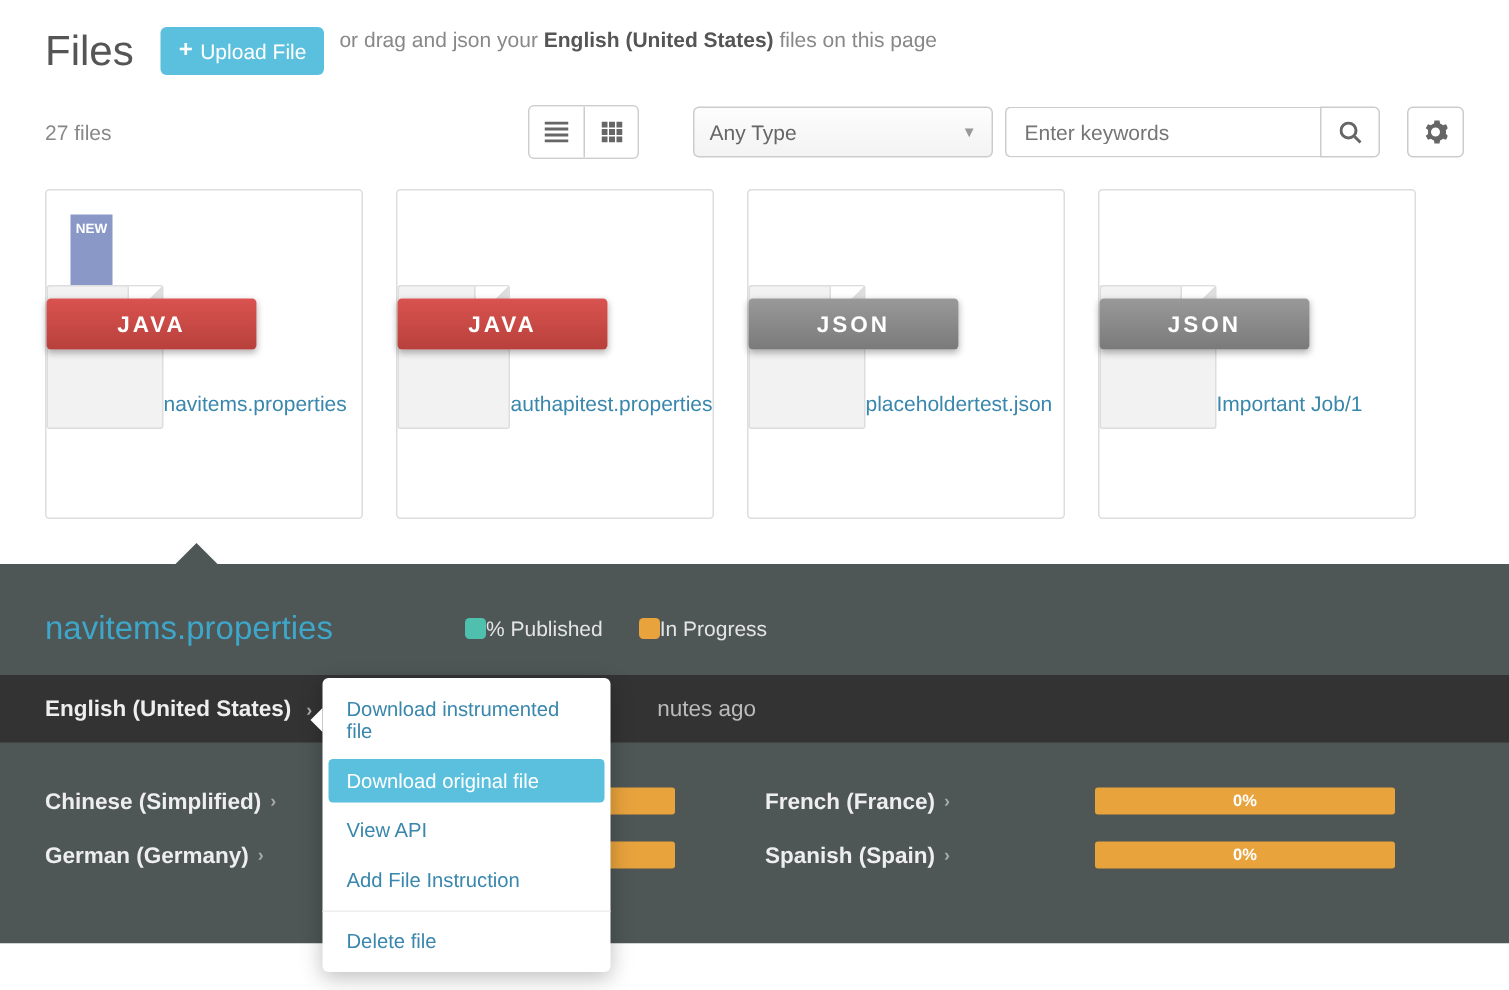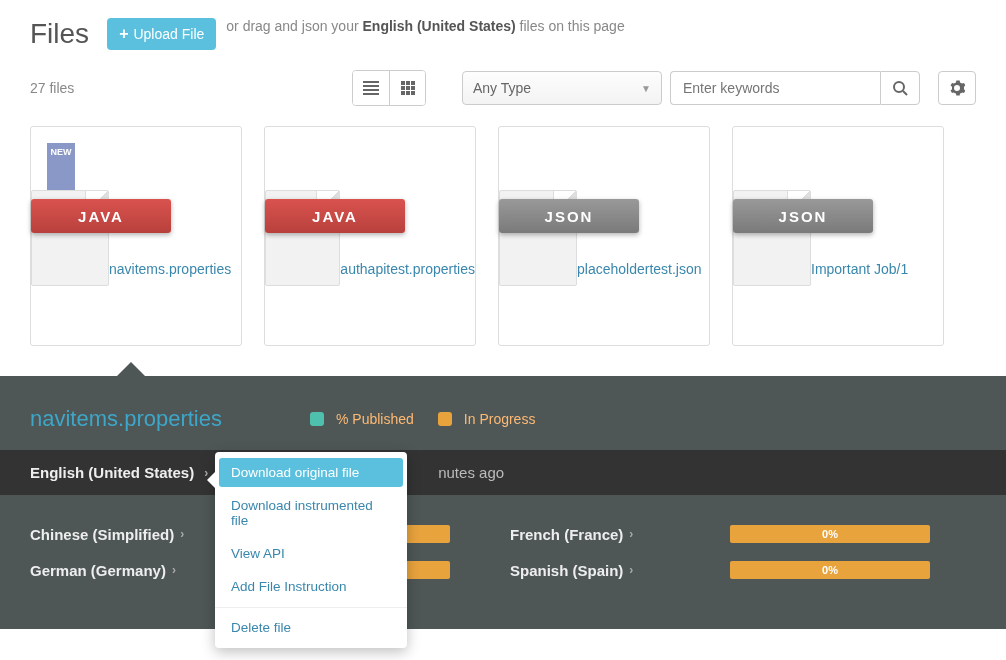--- a/index.html
+++ b/index.html
@@ -35,21 +35,21 @@
 .tag.json { background: linear-gradient(#999,#7a7a7a); }
 .new-ribbon { position:absolute; top:16px; left:16px; width:28px; height:52px; background:#8a98c8; color:#fff; font-size:9px; font-weight:600; text-align:center; padding-top:4px; }
 .new-ribbon::after { content:""; position:absolute; bottom:-10px; left:0; border-left:14px solid #8a98c8; border-right:14px solid #8a98c8; border-bottom:10px solid transparent; }
 .file-name { color: #3a87ad; font-size: 14px; margin-top: 48px; text-align:center; }
 
 
 .detail { background: #4e5656; color: #ddd; position: relative; padding: 30px 30px 50px 30px; }
 .detail::before { content:""; position:absolute; top:-14px; left:115px; border-left:16px solid transparent; border-right:16px solid transparent; border-bottom:16px solid #4e5656; }
 .detail-head { display:flex; align-items:center; gap:24px; margin-bottom:18px; }
 .detail-title { color:#3ea6c9; font-size:22px; font-weight:400; }
-.legend-item { display:inline-flex; align-items:center; gap:12px; color:#fdba74; font-size:14px; }
+.legend-item { display:inline-flex; align-items:center; gap:0; color:#e5e5e5; font-size:14px; }
 .swatch { width:14px; height:14px; border-radius:3px; display:inline-block; }
 .swatch.pub { background:#4fc0ad; }
 .swatch.prog { background:#e8a33d; }
 
 .source-row { background:#333; margin: 0 -30px; padding: 14px 30px; display:flex; align-items:center; gap:10px; color:#eee; font-weight:600; font-size:15px; }
 .chev { color:#aaa; font-size:12px; }
 .updated-text { font-weight:400; color:#bbb; margin-left: 20px; }
 
 .lang-grid { display:grid; grid-template-columns: 420px 420px; gap: 18px 60px; margin-top: 30px; }
 .lang-row { display:flex; align-items:center; }
@@ -186,18 +186,18 @@
         <div class="prog-bar"></div>
       </div>
       <div class="lang-row">
         <span class="lang-name">Spanish (Spain) <span class="chev">›</span></span>
         <div class="prog-bar">0%</div>
       </div>
     </div>
 </div>
 
 <div class="dropdown">
+  <div class="item">Download instrumented file</div>
   <div class="item active">Download original file</div>
-  <div class="item">Download instrumented file</div>
   <div class="item">View API</div>
   <div class="item">Add File Instruction</div>
   <div class="item danger">Delete file</div>
 </div>
 
 </body></html>

